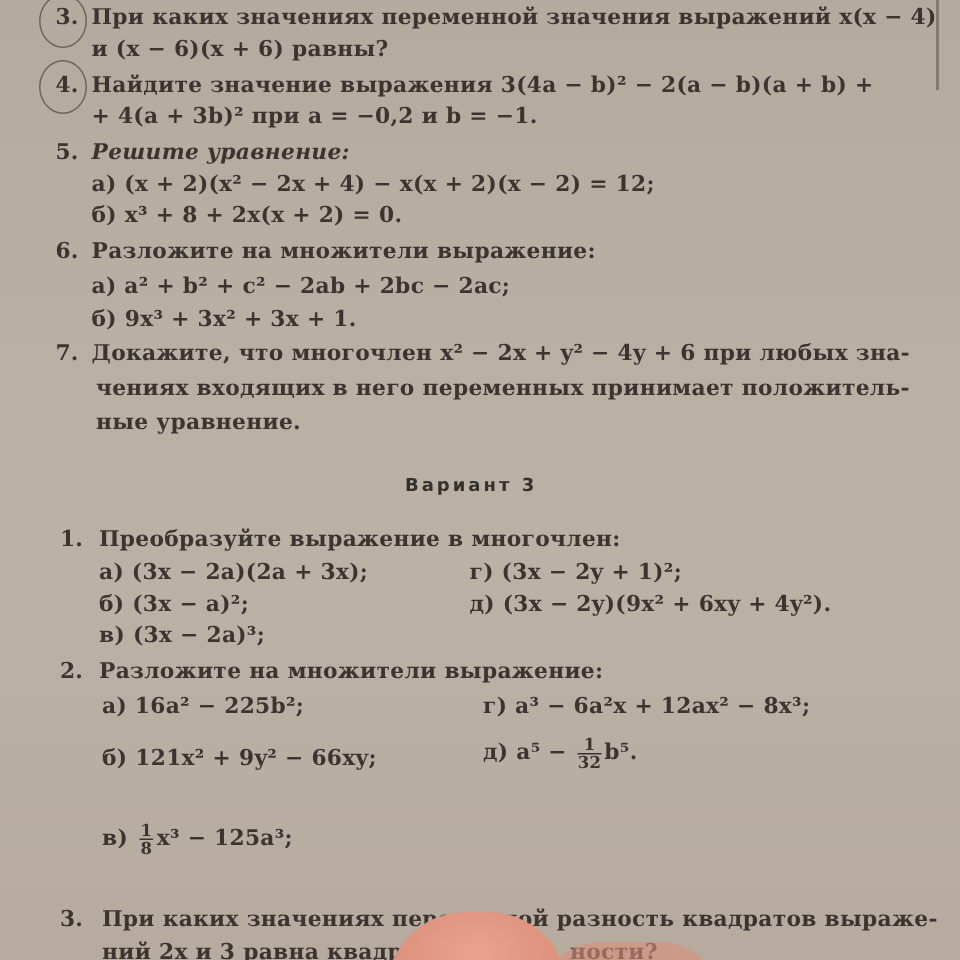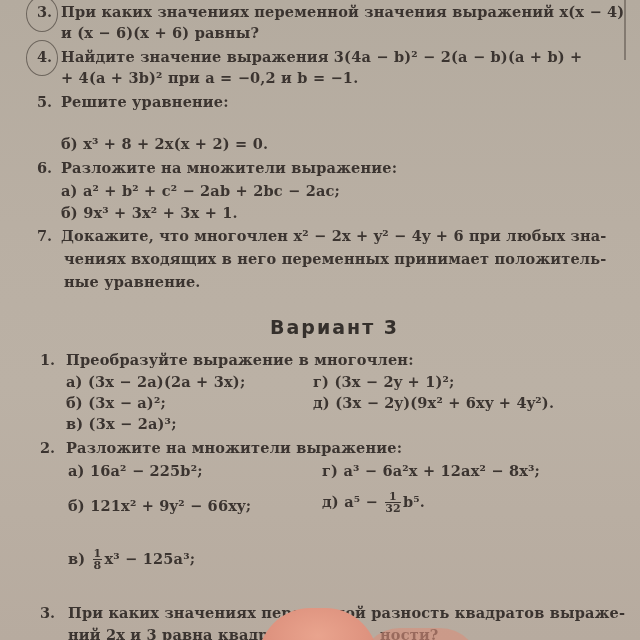--- a/index.html
+++ b/index.html
@@ -8,21 +8,21 @@
     background: linear-gradient(180deg, #b4ab9f 0%, #b9afa3 35%, #bbb1a5 60%, #b7ab9f 100%);
     font-family: "DejaVu Serif", serif;
     color:#3a3330;
   }
   .page { position:absolute; left:0; top:0; width:640px; height:640px; }
   .edge { position:absolute; left:624px; top:0; width:2px; height:60px; background:#6e655c; opacity:.7; }
   .line { position:absolute; white-space:nowrap; font-size:14.5px; font-weight:bold; letter-spacing:0.2px; color:#3b3430; }
   .math { font-weight:bold; }
   .num { position:absolute; font-size:14.5px; font-weight:bold; color:#3b3430; }
   .circle { position:absolute; border:1.5px solid #5a524b; border-radius:50%; opacity:.8; }
-  .heading { position:absolute; left:270px; top:316px; font-family:"DejaVu Sans", sans-serif; font-weight:bold; font-size:19px; letter-spacing:2px; color:#35302c; }
+  .heading { position:absolute; left:270px; top:316px; font-family:"DejaVu Sans", sans-serif; font-weight:bold; font-size:12px; letter-spacing:2px; color:#35302c; }
   .frac { display:inline-block; vertical-align:middle; text-align:center; font-size:11px; line-height:11px; margin:0 2px; }
   .frac span { display:block; }
   .frac .top { border-bottom:1px solid #3b3430; padding:0 1px; }
   .finger {
     position:absolute; left:258px; top:608px; width:120px; height:70px;
     border-radius:60px 60px 20px 20px;
     background: radial-gradient(ellipse at 50% 40%, #e9a48e 0%, #df9480 55%, #d38a77 100%);
   }
   .finger2 {
     position:absolute; left:360px; top:628px; width:120px; height:40px;
@@ -47,21 +47,24 @@
   <div class="circle" style="left:26px;top:40px;width:30px;height:34px;"></div>
   <div class="num" style="left:37px;top:48px;">4.</div>
   <div class="line" style="left:61px;top:48px;">
     <span>Найдите значение выражения </span><span class="math">3(4a − b)² − 2(a − b)(a + b) +</span>
   </div>
   <div class="line" style="left:61px;top:69px;">
     <span class="math">+ 4(a + 3b)²</span><span> при </span><span class="math">a = −0,2</span><span> и </span><span class="math">b = −1.</span>
   </div>
 
   <div class="num" style="left:37px;top:93px;">5.</div>
-  <div class="line" style="left:61px;top:93px;">Решите уравнение:</div>
+  <div class="line" style="left:61px;top:93px;font-style:italic;">Решите уравнение:</div>
+  <div class="line" style="left:61px;top:114px;">
+    <span>а)</span> <span class="math">(x + 2)(x² − 2x + 4) − x(x + 2)(x − 2) = 12;</span>
+  </div>
   <div class="line" style="left:61px;top:135px;">
     <span>б)</span> <span class="math">x³ + 8 + 2x(x + 2) = 0.</span>
   </div>
 
   <div class="num" style="left:37px;top:159px;">6.</div>
   <div class="line" style="left:61px;top:159px;">Разложите на множители выражение:</div>
   <div class="line" style="left:61px;top:182px;">
     <span>а)</span> <span class="math">a² + b² + c² − 2ab + 2bc − 2ac;</span>
   </div>
   <div class="line" style="left:61px;top:204px;">

